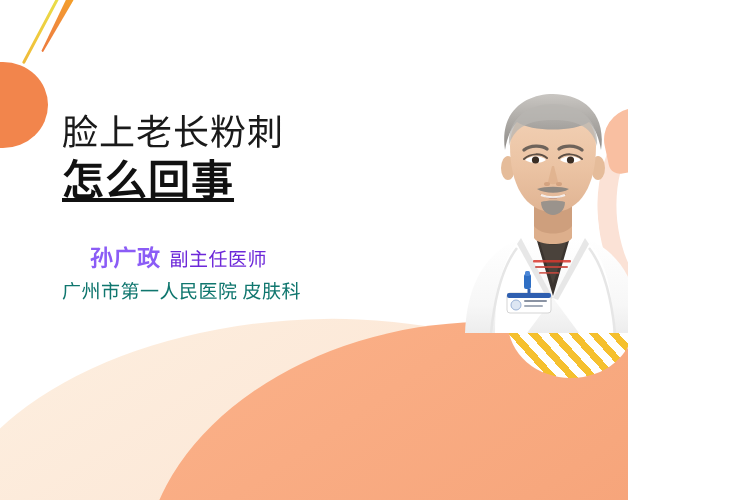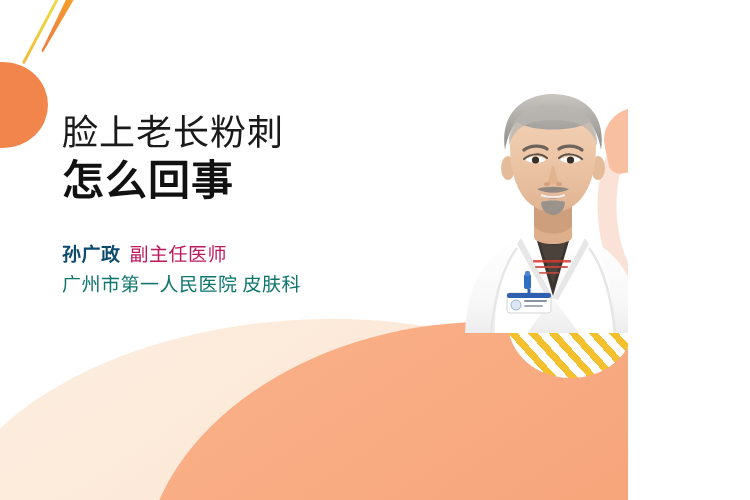--- a/index.html
+++ b/index.html
@@ -188,38 +188,40 @@
     white-space: nowrap;
   }
   .title-line-2 {
     font-size: 42px;
     line-height: 1.18;
     color: #111111;
     letter-spacing: 1px;
     font-weight: 700;
     margin-top: 2px;
     white-space: nowrap;
+    text-decoration: underline;
   }
   .doctor-meta {
     margin-top: 34px;
   }
   .meta-row {
     white-space: nowrap;
     line-height: 1.6;
   }
   .doctor-name {
-    font-size: 19px;
+    font-size: 23px;
     font-weight: 700;
-    color: #0c4a6e;
+    color: #8b5cf6;
     letter-spacing: .5px;
+    margin-left: 28px;
   }
   .doctor-rank {
     font-size: 19px;
     font-weight: 400;
-    color: #be185d;
+    color: #6d28d9;
     letter-spacing: .5px;
     margin-left: 9px;
   }
   .doctor-hospital,
   .doctor-dept {
     font-size: 19px;
     font-weight: 400;
     color: #0f766e;
     letter-spacing: .5px;
   }

